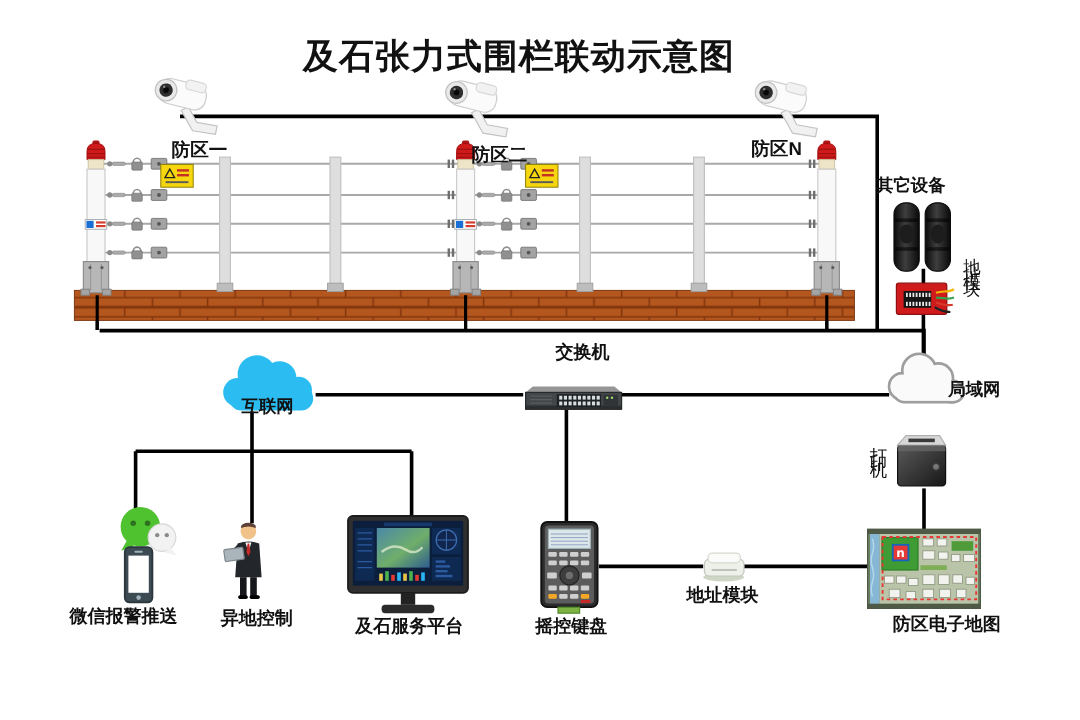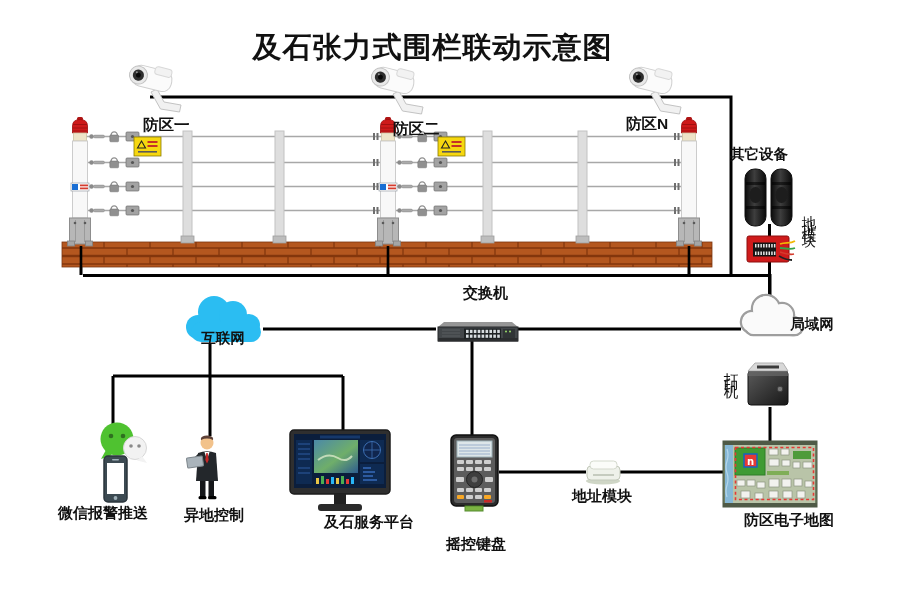--- a/index.html
+++ b/index.html
@@ -411,18 +411,18 @@
 <div class="lbl vtext" style="left:799px;top:204px;height:92px;">地址模块</div>
 
 <div class="lbl net" style="left:185px;top:329px;width:76px;font-family:Liberation Serif, serif;">互联网</div>
 <div class="lbl net" style="left:742px;top:315px;width:62px;padding-left:39px;">局域网</div>
 <div class="lbl dev" style="left:448px;top:284px;width:60px;">交换机</div>
 
 <div class="lbl vtext" style="left:721px;top:361px;height:64px;">打印机</div>
 
 <div class="lbl dev" style="left:52px;top:504px;width:96px;">微信报警推送</div>
 <div class="lbl dev" style="left:180px;top:506px;width:64px;">异地控制</div>
-<div class="lbl dev" style="left:294px;top:513px;width:92px;margin-left:28px;">及石服务平台</div>
-<div class="lbl dev" style="left:444px;top:513px;width:62px;margin-top:22px;">摇控键盘</div>
+<div class="lbl dev" style="left:294px;top:513px;width:92px;">及石服务平台</div>
+<div class="lbl dev" style="left:444px;top:513px;width:62px;">摇控键盘</div>
 <div class="lbl dev" style="left:570px;top:487px;width:62px;">地址模块</div>
 <div class="lbl dev" style="left:724px;top:511px;width:94px;margin-left:16px;">防区电子地图</div>
 
 </div>
 
 </body></html>

